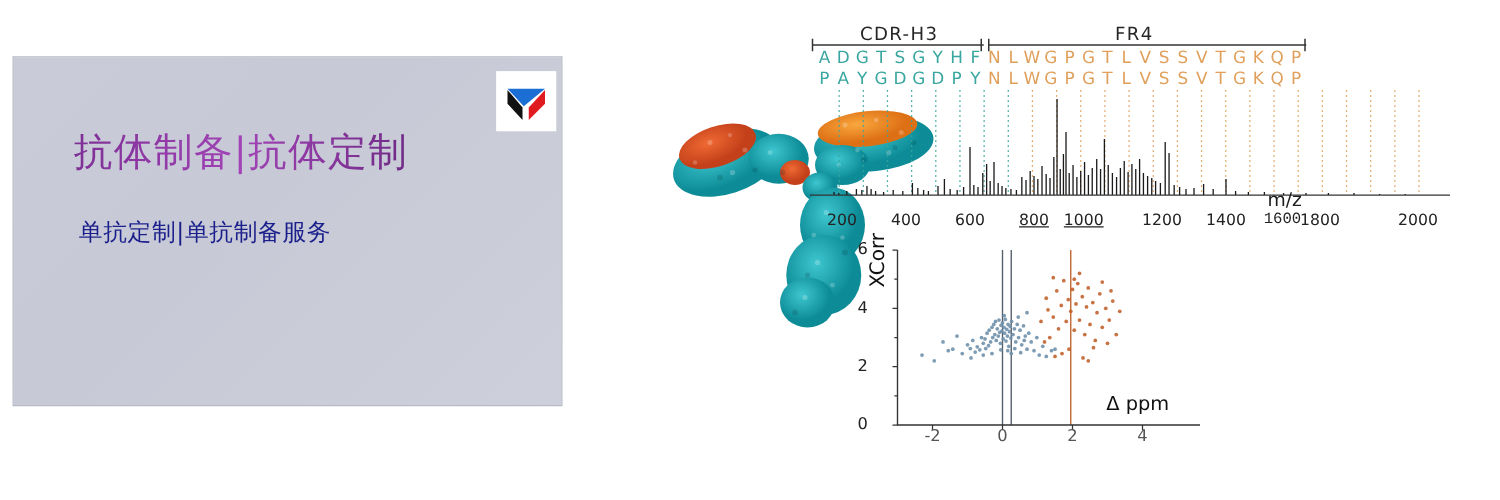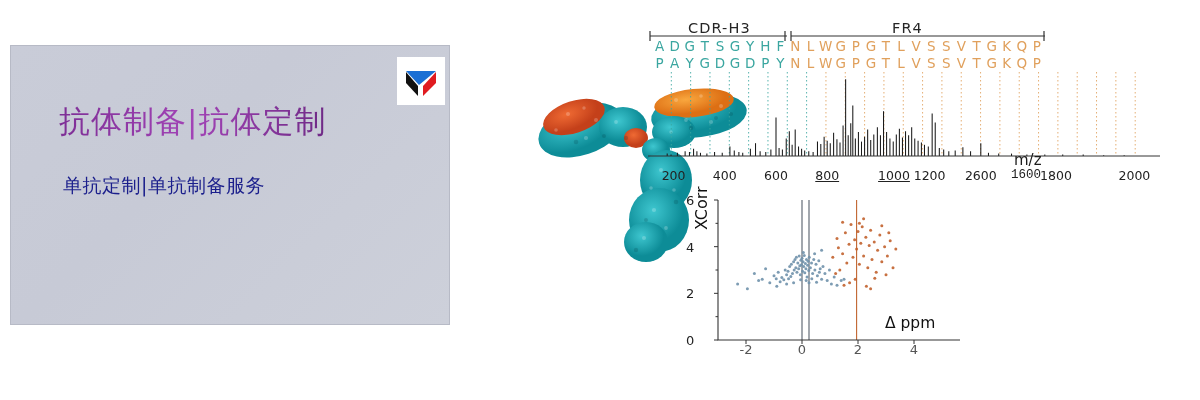--- a/index.html
+++ b/index.html
@@ -410,23 +410,23 @@
         <line x1="435.2" x2="435.2" y1="84" y2="82.4" stroke="#1a1a1a" stroke-width="1.05"></line>
         <line x1="455.68" x2="455.68" y1="84" y2="83.2" stroke="#1a1a1a" stroke-width="1.05"></line>
         <line x1="476.16" x2="476.16" y1="84" y2="83.2" stroke="#1a1a1a" stroke-width="1.05"></line>
         <line x1="0" x2="512" y1="84" y2="84" stroke="#333" stroke-width="1"></line>
       </svg>
     <div id="spectrum-ticks">
         <div class="mz-tick-label" style="left: 153.6px; text-align: right;">200</div>
         <div class="mz-tick-label" style="left: 204.8px;">400</div>
         <div class="mz-tick-label" style="left: 256px;">600</div>
         <div class="mz-tick-label" style="left: 307.2px; text-decoration: underline;">800</div>
-        <div class="mz-tick-label" style="left: 374px; text-decoration: underline;">1000</div>
+        <div class="mz-tick-label" style="left: 347px; text-decoration: underline;">1000</div>
         <div class="mz-tick-label" style="left: 409.6px;">1200</div>
-        <div class="mz-tick-label" style="left: 460.8px;">2600</div>
+        <div class="mz-tick-label" style="left: 460.8px;">1400</div>
         <div class="mz-tick-label" style="left: 506px; font-family: Liberation Mono, monospace;">1600</div>
         <div class="mz-tick-label" style="left: 536px;">1800</div>
         <div class="mz-tick-label" style="left: 614.4px;">2000</div>
       </div>
     <div id="mz-label">m/z</div>
   </div>
 
   <div id="scatter-panel">
     <svg id="scatter-plot" style="position:absolute;left:0;top:0;width:300px;height:175px;" viewBox="0 0 300 175">
         <line x1="122" x2="122" y1="8" y2="148" stroke="#555f6b" stroke-width="1.1"></line>

